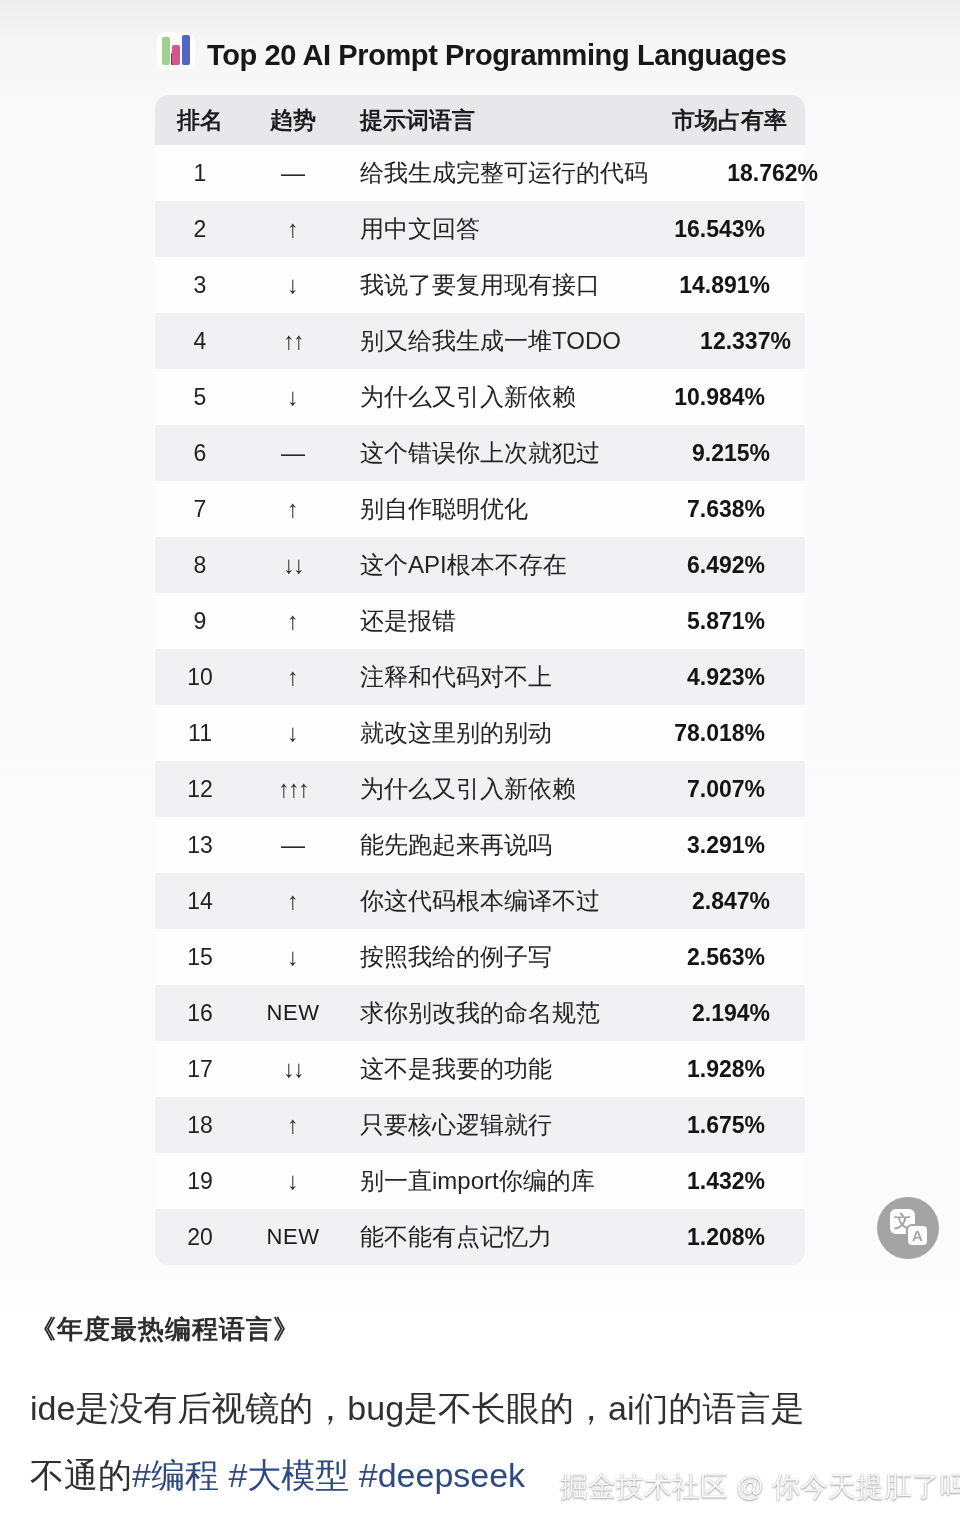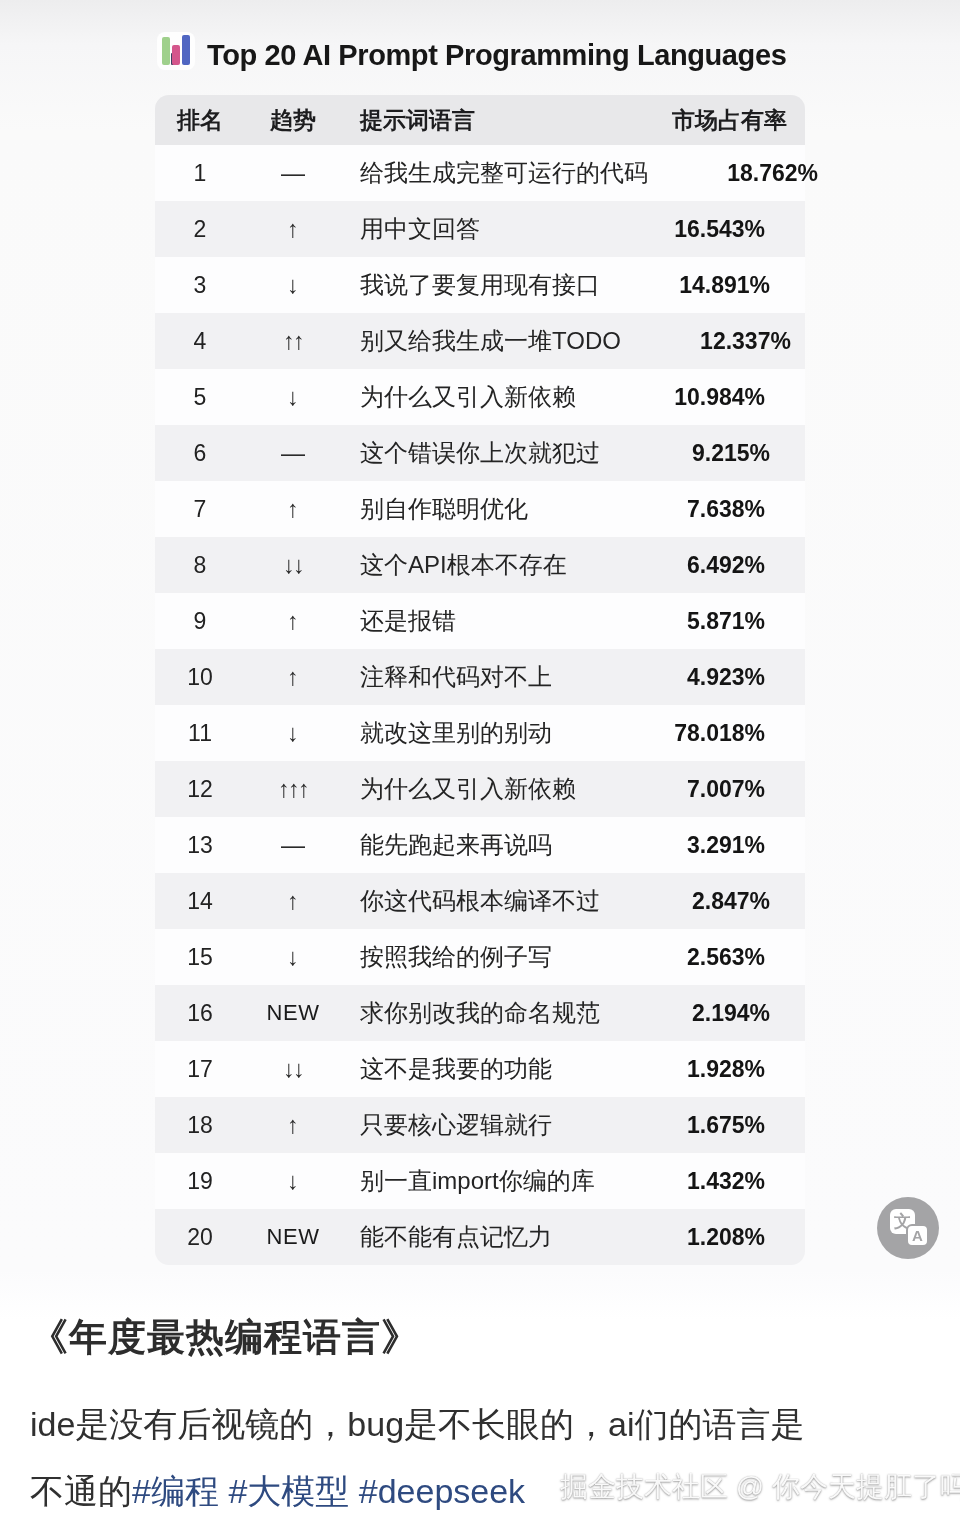--- a/index.html
+++ b/index.html
@@ -36,21 +36,21 @@
 
   .cell.rank { text-align:center; font-size:23px; font-weight:500; color:#222; }
   .cell.trend { text-align:center; font-size:24px; font-weight:500; color:#2a2a2a; }
   .cell.trend.multi { letter-spacing:-2px; }
   .cell.trend.new { font-size:22px; font-weight:400; letter-spacing:0.5px; color:#1b1b1b; }
   .cell.lang { padding-left:19px; font-size:24px; font-weight:500; color:#242424; white-space:nowrap; }
   .cell.share { text-align:right; padding-right:40px; font-size:23px; font-weight:600; color:#141414; font-variant-numeric:tabular-nums; }
 
   
   .caption { position:absolute; left:30px; top:1312px; width:912px; }
-  .caption-heading { font-size:38px; font-weight:700; color:#2d2d2d; letter-spacing:1px; margin-bottom:28px; white-space:nowrap; }
+  .caption-heading { font-size:26px; font-weight:700; color:#2d2d2d; letter-spacing:1px; margin-bottom:28px; white-space:nowrap; }
   .caption-line { font-size:34px; font-weight:400; color:#303030; line-height:67px; white-space:nowrap; }
   .hashtag { font-weight:400; }
 
   
   .watermark {
     position:absolute; left:560px; top:1468px; white-space:nowrap;
     font-size:28px; font-weight:500; color:rgba(255,255,255,0.94);
     text-shadow:0 1px 2px rgba(70,70,70,0.5), 0 0 1px rgba(90,90,90,0.45);
   }
 

